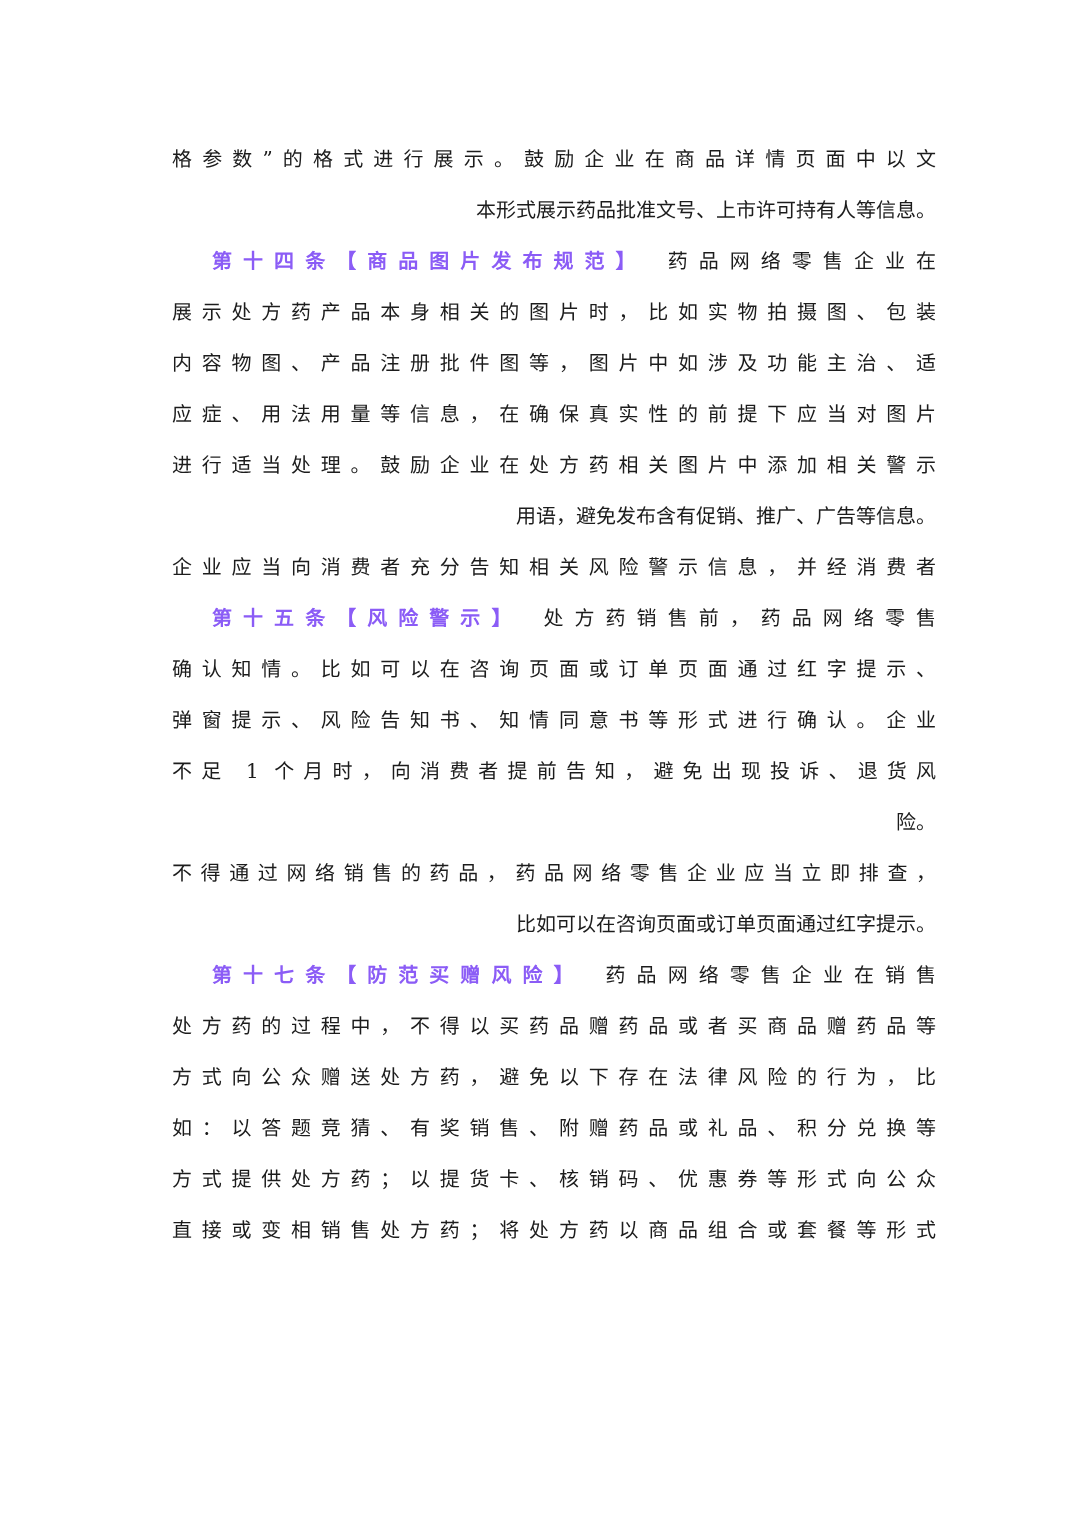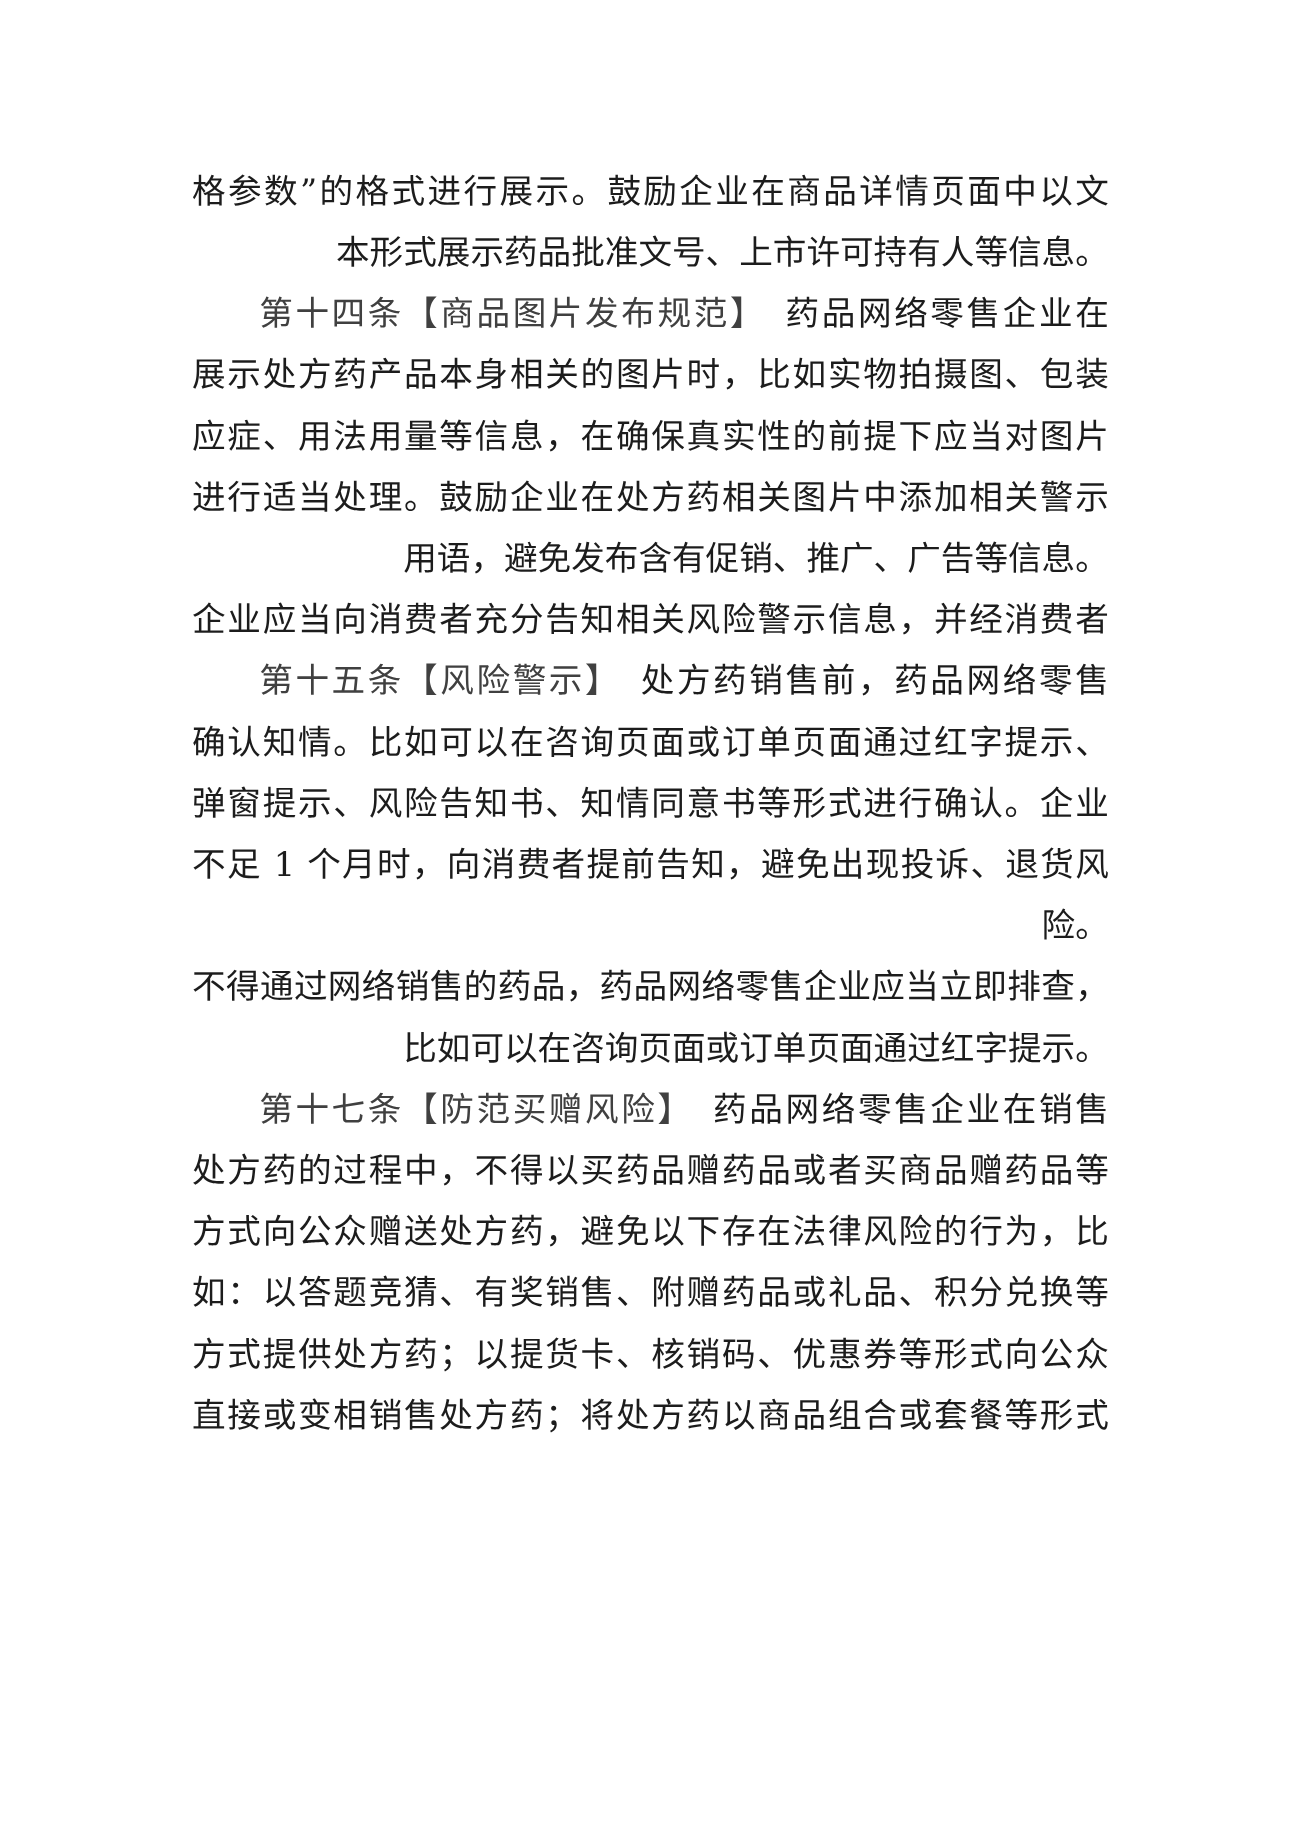--- a/index.html
+++ b/index.html
@@ -5,58 +5,59 @@
   html, body { margin: 0; padding: 0; background: #ffffff; }
   .page {
     position: relative;
     width: 1080px;
     height: 1527px;
     background: #ffffff;
     overflow: hidden;
   }
   .text-block {
     position: absolute;
-    left: 160px;
+    left: 172px;
     top: 134px;
     width: 764px;
     font-family: "DejaVu Serif", "Liberation Serif", serif;
-    font-size: 28px;
+    font-size: 20px;
     line-height: 51px;
     color: #1c1c1c;
   }
   .line {
     width: 764px;
     text-align: right;
     white-space: normal;
   }
   .line.fill {
     text-align: justify;
     text-align-last: justify;
     text-justify: inter-character;
   }
   .line.indent {
     text-indent: 2em;
   }
   .head {
     font-family: "DejaVu Sans", "Liberation Sans", sans-serif;
-    font-weight: 400;
-    color: #404040;
+    font-weight: 700;
+    color: #8b5cf6;
   }
 </style>
 </head>
 <body>
 
 <div class="page">
   <div class="text-block">
 
     <div class="line fill"><span>格参数”的格式进行展示。鼓励企业在商品详情页面中以文</span></div>
     <div class="line"><span>本形式展示药品批准文号、上市许可持有人等信息。</span></div>
 
     <div class="line fill indent"><span class="head">第十四条【商品图片发布规范】</span><span>　药品网络零售企业在</span></div>
     <div class="line fill"><span>展示处方药产品本身相关的图片时，比如实物拍摄图、包装</span></div>
+    <div class="line fill"><span>内容物图、产品注册批件图等，图片中如涉及功能主治、适</span></div>
     <div class="line fill"><span>应症、用法用量等信息，在确保真实性的前提下应当对图片</span></div>
     <div class="line fill"><span>进行适当处理。鼓励企业在处方药相关图片中添加相关警示</span></div>
     <div class="line"><span>用语，避免发布含有促销、推广、广告等信息。</span></div>
 
     <div class="line fill"><span>企业应当向消费者充分告知相关风险警示信息，并经消费者</span></div>
     <div class="line fill indent"><span class="head">第十五条【风险警示】</span><span>　处方药销售前，药品网络零售</span></div>
     <div class="line fill"><span>确认知情。比如可以在咨询页面或订单页面通过红字提示、</span></div>
     <div class="line fill"><span>弹窗提示、风险告知书、知情同意书等形式进行确认。企业</span></div>
     <div class="line fill"><span>不足 1 个月时，向消费者提前告知，避免出现投诉、退货风</span></div>
     <div class="line"><span>险。</span></div>

